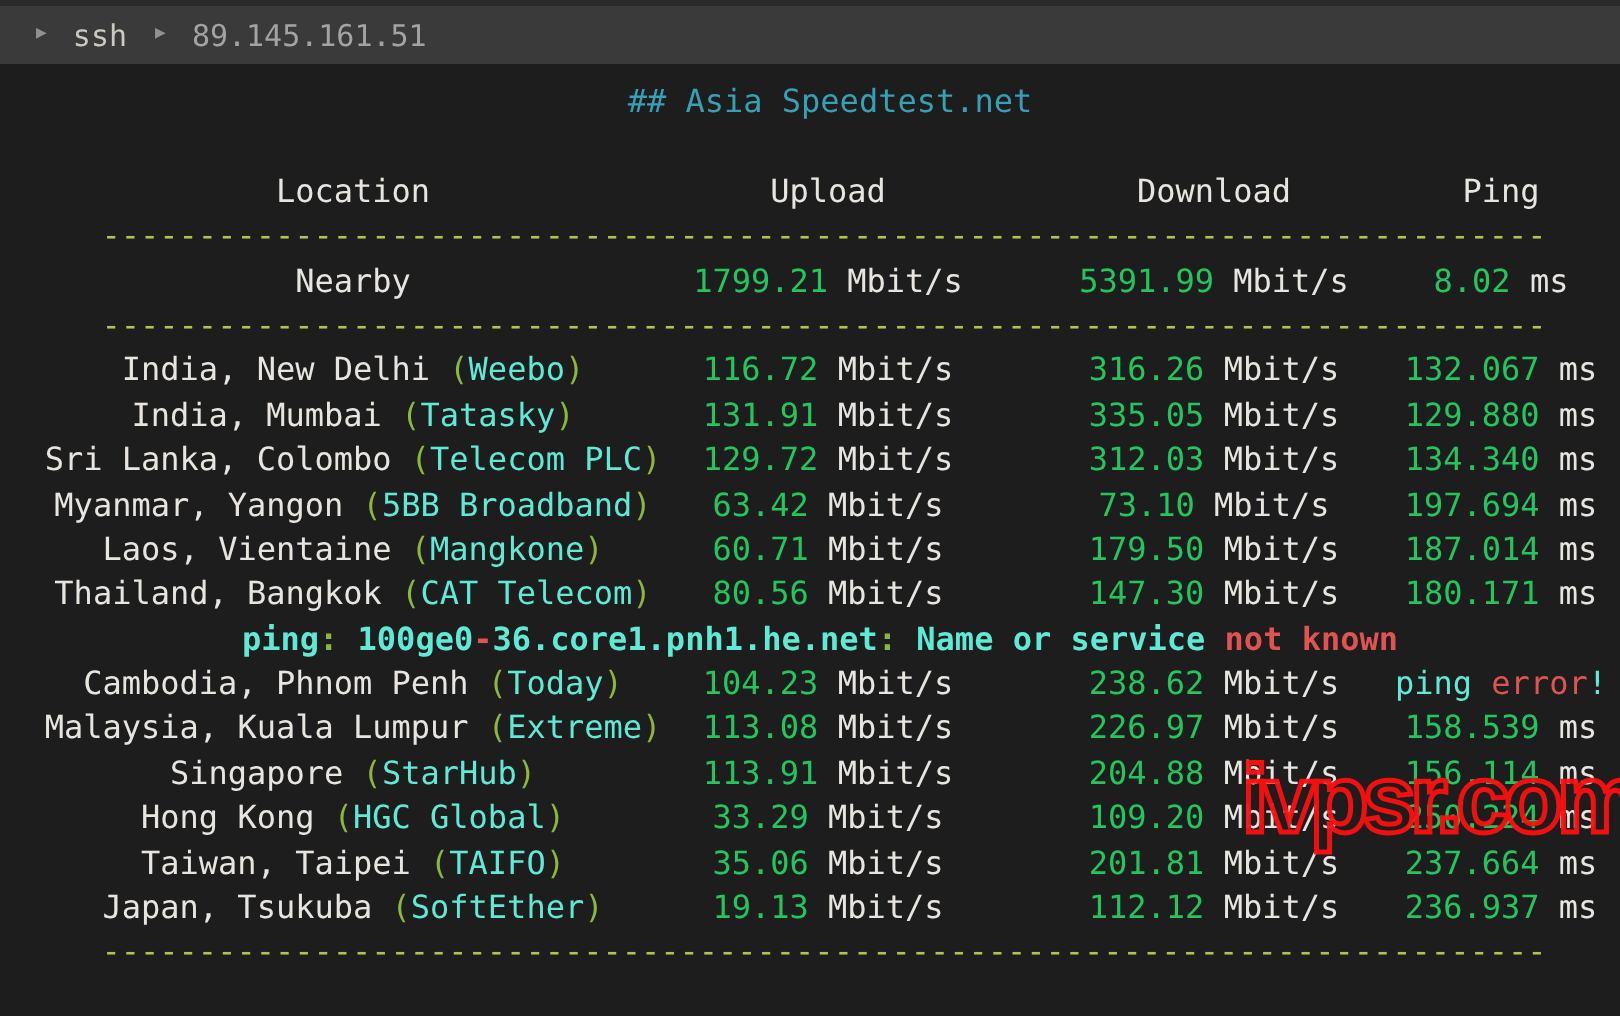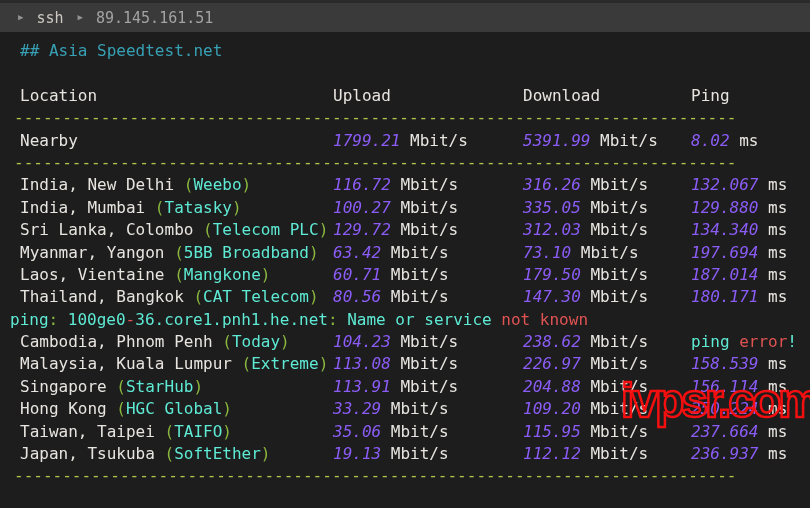--- a/index.html
+++ b/index.html
@@ -14,35 +14,35 @@
     display:flex;align-items:center;padding-left:18px;
     font-size:15px;color:#cdc9c2;
   }
   .tri{color:#919191;font-size:9px;margin:0 13px 0 0;line-height:1;}
   .tab-label{margin-right:14px;}
   .tab-host{color:#a3a3a3;}
   
   .terminal{
     position:relative;height:380px;box-sizing:border-box;
     padding:8px 0 0 10px;
-    font-size:16px;line-height:22.4px;color:#e8e5e0;
+    font-size:16px;line-height:22.4px;color:#e8e5e0;text-align:center;
   }
   .line{height:22.4px;white-space:nowrap;}
   .heading{color:#37a0b4;padding-left:10px;}
   .sep{color:#b3c24d;padding-left:4px;letter-spacing:0;}
   .row{display:flex;padding-left:10px;}
   .col-loc{width:313px;flex:0 0 313px;}
   .col-up{width:162px;flex:0 0 162px;}
   .col-dn{width:168px;flex:0 0 168px;margin-left:28px;}
   .col-ping{flex:1;}
-  .val{color:#8b5cf6;padding-right:0.602em;font-style:italic;}
+  .val{color:#22c55e;padding-right:0.602em;}
   .green{color:#8ab73e;}
   .red{color:#e05353;}
   .white{color:#5eead4;}
-  .msg{padding-left:0;}
+  .msg{padding-left:0;font-weight:bold;}
   
   .watermark{
     position:absolute;right:-8px;bottom:0px;
     font-family:"Liberation Sans",sans-serif;
     font-weight:bold;font-size:48px;letter-spacing:-3px;
     color:transparent;-webkit-text-stroke:2.5px #ff0f0f;
     opacity:.95;pointer-events:none;
   }
 </style>
 </head>
@@ -74,21 +74,21 @@
   <div class="line sep">---------------------------------------------------------------------------</div>
   <div id="rows">
       <div class="line row">
         <span class="col-loc">India, New Delhi <span class="green">(</span><span class="white">Weebo</span><span class="green">)</span></span>
         <span class="col-up"><span class="val">116.72</span><span>Mbit/s</span></span>
         <span class="col-dn"><span class="val">316.26</span><span>Mbit/s</span></span>
         <span class="col-ping"><span class="val">132.067</span><span>ms</span></span>
       </div>
       <div class="line row">
         <span class="col-loc">India, Mumbai <span class="green">(</span><span class="white">Tatasky</span><span class="green">)</span></span>
-        <span class="col-up"><span class="val">100.27</span><span>Mbit/s</span></span>
+        <span class="col-up"><span class="val">131.91</span><span>Mbit/s</span></span>
         <span class="col-dn"><span class="val">335.05</span><span>Mbit/s</span></span>
         <span class="col-ping"><span class="val">129.880</span><span>ms</span></span>
       </div>
       <div class="line row">
         <span class="col-loc">Sri Lanka, Colombo <span class="green">(</span><span class="white">Telecom PLC</span><span class="green">)</span></span>
         <span class="col-up"><span class="val">129.72</span><span>Mbit/s</span></span>
         <span class="col-dn"><span class="val">312.03</span><span>Mbit/s</span></span>
         <span class="col-ping"><span class="val">134.340</span><span>ms</span></span>
       </div>
       <div class="line row">
@@ -130,21 +130,21 @@
       </div>
       <div class="line row">
         <span class="col-loc">Hong Kong <span class="green">(</span><span class="white">HGC Global</span><span class="green">)</span></span>
         <span class="col-up"><span class="val">33.29</span><span>Mbit/s</span></span>
         <span class="col-dn"><span class="val">109.20</span><span>Mbit/s</span></span>
         <span class="col-ping"><span class="val">250.224</span><span>ms</span></span>
       </div>
       <div class="line row">
         <span class="col-loc">Taiwan, Taipei <span class="green">(</span><span class="white">TAIFO</span><span class="green">)</span></span>
         <span class="col-up"><span class="val">35.06</span><span>Mbit/s</span></span>
-        <span class="col-dn"><span class="val">115.95</span><span>Mbit/s</span></span>
+        <span class="col-dn"><span class="val">201.81</span><span>Mbit/s</span></span>
         <span class="col-ping"><span class="val">237.664</span><span>ms</span></span>
       </div>
       <div class="line row">
         <span class="col-loc">Japan, Tsukuba <span class="green">(</span><span class="white">SoftEther</span><span class="green">)</span></span>
         <span class="col-up"><span class="val">19.13</span><span>Mbit/s</span></span>
         <span class="col-dn"><span class="val">112.12</span><span>Mbit/s</span></span>
         <span class="col-ping"><span class="val">236.937</span><span>ms</span></span>
       </div>
     </div>
   <div class="line sep">---------------------------------------------------------------------------</div>

